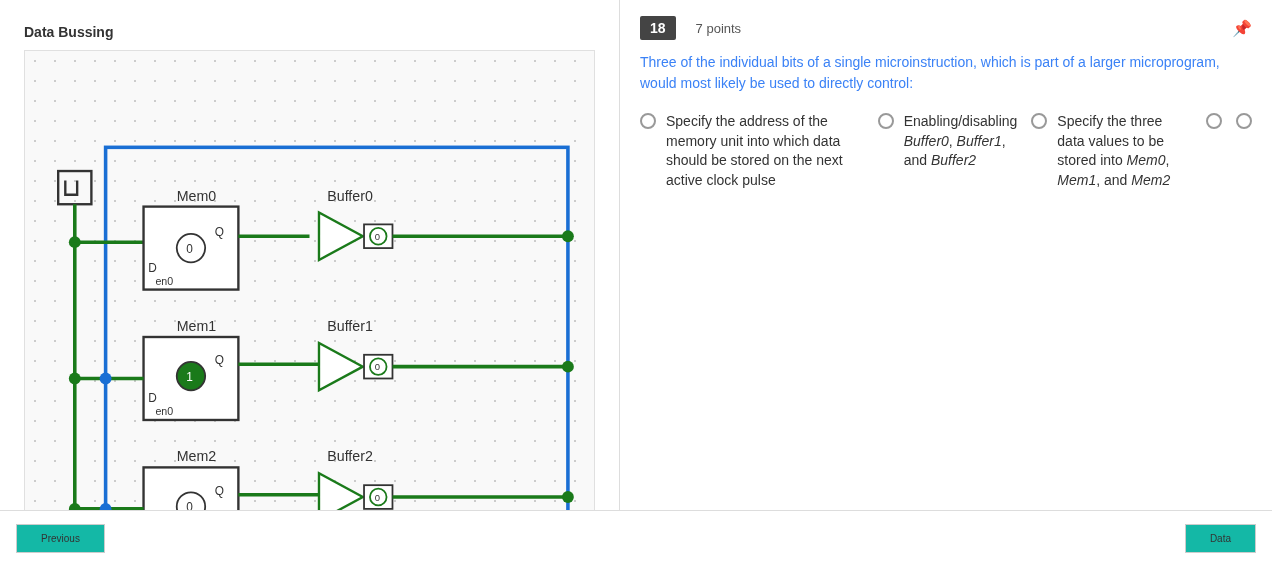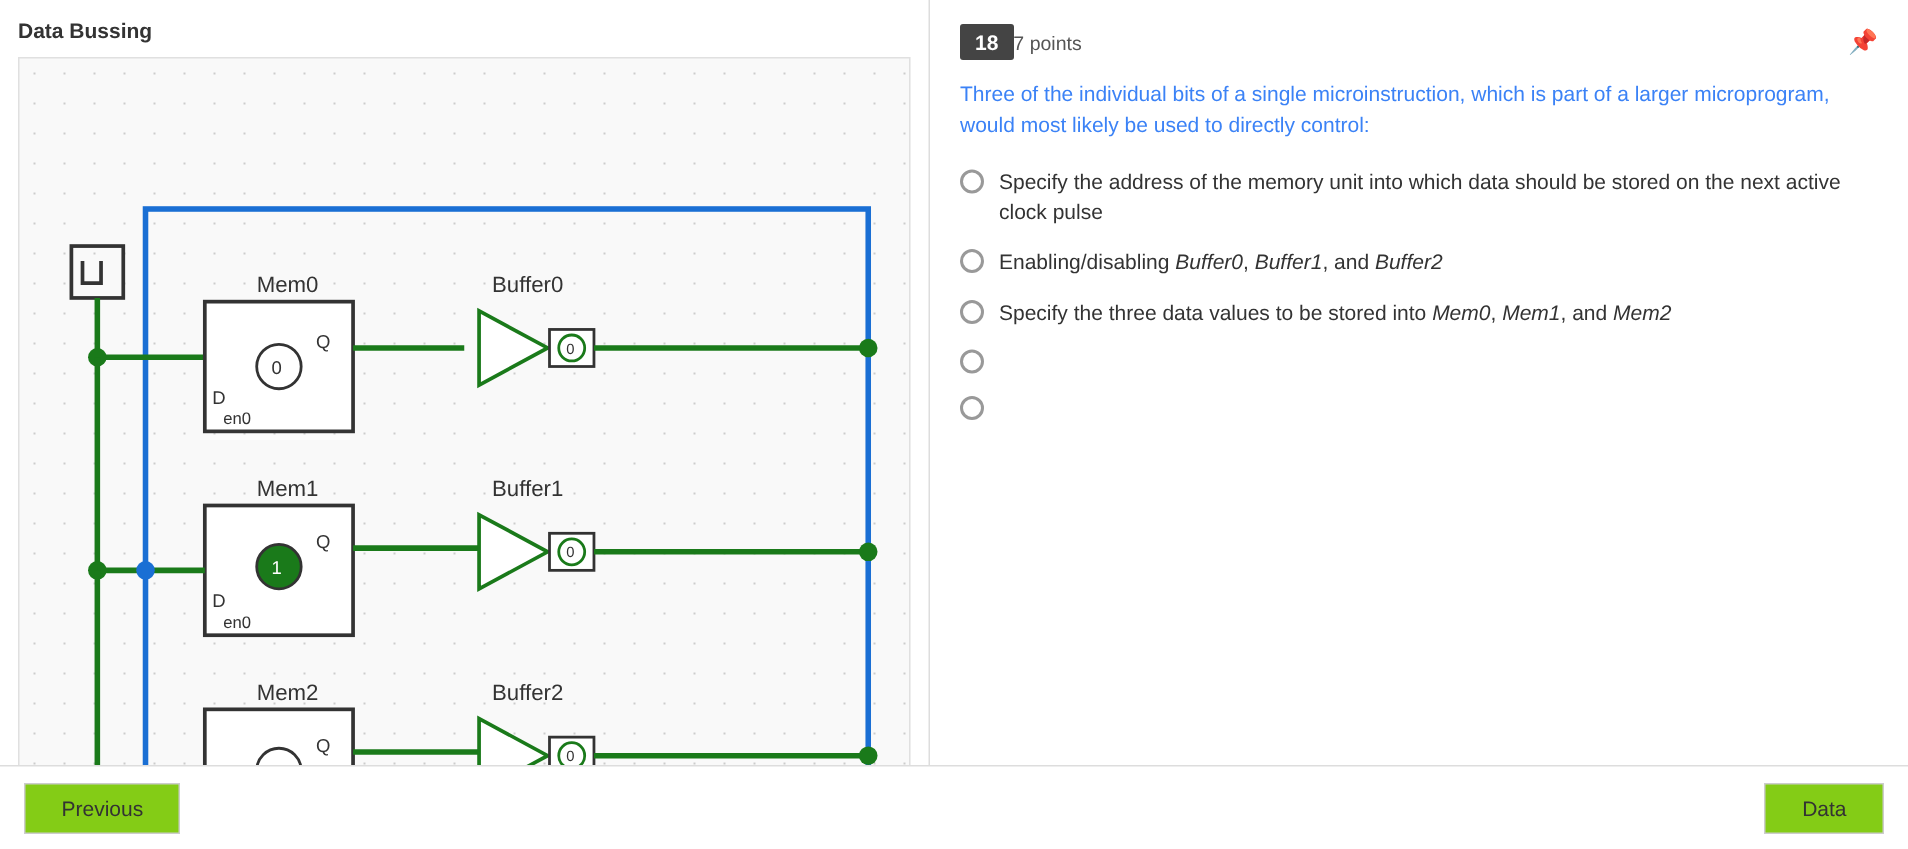--- a/index.html
+++ b/index.html
@@ -17,21 +17,21 @@
     .main-content {
       display: flex;
       flex: 1;
       overflow: hidden;
     }
 
     
     .left-panel {
       width: 620px;
       border-right: 1px solid #ddd;
-      padding: 12px;
+      padding: 24px;
       display: flex;
       flex-direction: column;
     }
 
     .diagram-title {
       font-size: 14px;
       font-weight: bold;
       color: #333;
       margin-bottom: 10px;
     }
@@ -54,21 +54,21 @@
     
     .right-panel {
       flex: 1;
       padding: 16px 20px;
       overflow-y: auto;
     }
 
     .question-header {
       display: flex;
       align-items: center;
-      gap: 0;
+      gap: 20px;
       margin-bottom: 12px;
     }
 
     .question-number {
       background: #444;
       color: #fff;
       padding: 4px 10px;
       font-size: 14px;
       font-weight: bold;
       border-radius: 2px;
@@ -88,21 +88,21 @@
 
     .question-text {
       color: #3b82f6;
       line-height: 1.5;
       margin-bottom: 18px;
       font-size: 14px;
     }
 
     .options-list {
       display: flex;
-      flex-direction: column;
+      flex-direction: row;
       gap: 14px;
     }
 
     .option-item {
       display: flex;
       align-items: flex-start;
       gap: 10px;
       cursor: pointer;
     }
 
@@ -133,23 +133,23 @@
       align-items: center;
       padding: 10px 16px;
       border-top: 1px solid #ddd;
       background: #fff;
       height: 56px;
     }
 
     .nav-button {
       padding: 8px 24px;
       border: 1px solid #ccc;
-      background: #84cc16;
+      background: #14b8a6;
       color: #333;
-      font-size: 14px;
+      font-size: 10px;
       border-radius: 0;
       cursor: pointer;
     }
   </style>
 </head>
 <body>
 
 <div class="main-content">
 
   <div class="left-panel">

